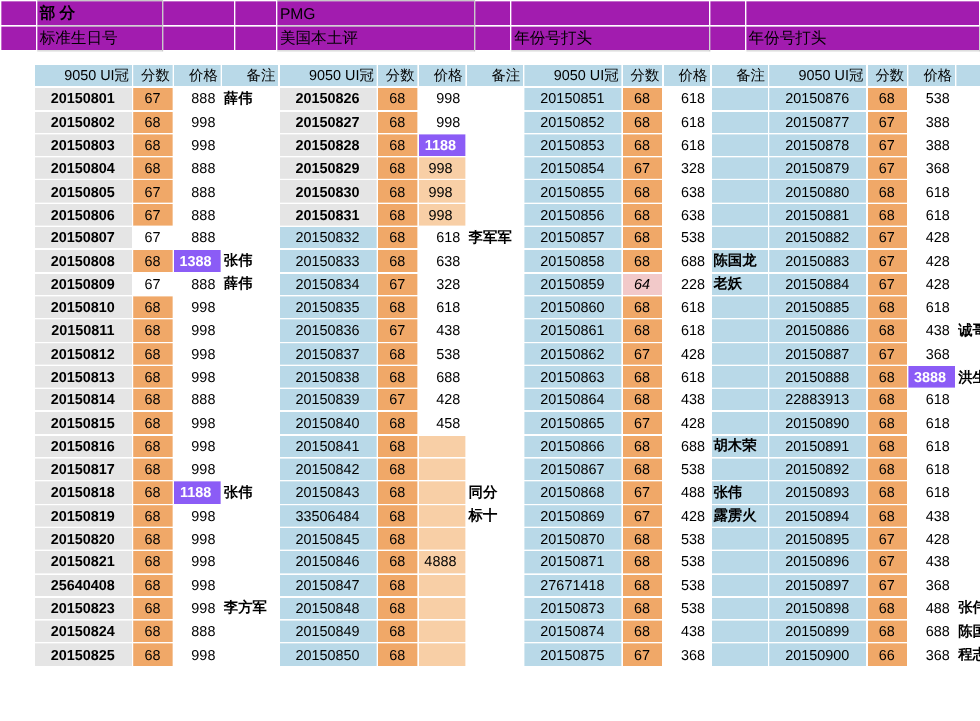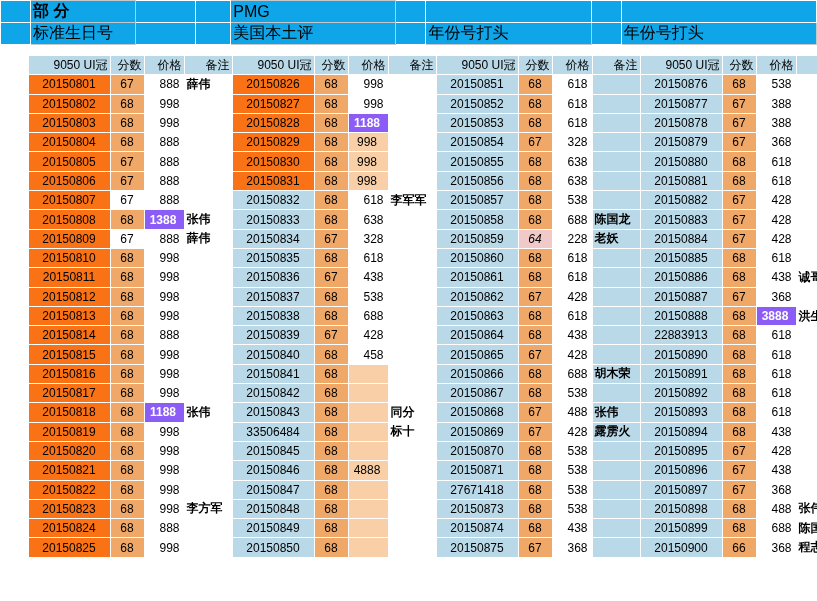--- a/index.html
+++ b/index.html
@@ -16,32 +16,32 @@
   td{
     border:1px solid #ffffff;
     height:18px;
     padding:0 2px;
     white-space:nowrap;
     overflow:hidden;
     vertical-align:middle;
   }
   
   .topbar{width:817px;}
-  .topbar td{border:1px solid #c8c8c8;background:#0ea5e9;font-size:16px;height:20px;}
+  .topbar td{border:1px solid #c8c8c8;background:#a21caf;font-size:13px;height:20px;}
   .topbar td.plain{border:1px solid #ffffff;}
   .bold{font-weight:bold;}
   .center{text-align:center;}
   .left{text-align:left;}
 
   
   .grid{width:817px;}
   .grid td{font-size:12px;height:18.3px;}
   .hdr{background:#b9d9e8;text-align:right;font-weight:normal;border:1px solid #ffffff;}
   .id{background:#b9d9e8;text-align:center;}
-  .id.yellow{background:#f97316;}
+  .id.yellow{background:#e5e5e5;font-weight:bold;}
   .num{background:#f0a868;text-align:center;}
   .num.pink{background:#f2c9c9;font-style:italic;}
   .price{background:#ffffff;text-align:right;padding-right:4px;}
   .price.orange{background:#f8cfa6;text-align:center;}
   .price.red{background:#8b5cf6;color:#ffffff;text-align:center;font-weight:bold;}
   .note{background:#ffffff;text-align:left;font-weight:bold;color:#000;}
   .note.blue{background:#b9d9e8;}
   .gap{background:#ffffff;border:none;}
   .empty{background:#ffffff;}
 </style>
@@ -524,21 +524,21 @@
           <td class="num">68</td>
           <td class="price">538</td>
           <td class="note blue"></td>
           <td class="id">20150896</td>
           <td class="num">67</td>
           <td class="price">438</td>
           <td class="note"></td>
         </tr>
         <tr>
           <td class="gap"></td>
-          <td class="id yellow">20150822</td>
+          <td class="id yellow">25640408</td>
           <td class="num">68</td>
           <td class="price">998</td>
           <td class="note"></td>
           <td class="id">20150847</td>
           <td class="num">68</td>
           <td class="price orange"></td>
           <td class="note"></td>
           <td class="id">27671418</td>
           <td class="num">68</td>
           <td class="price">538</td>

